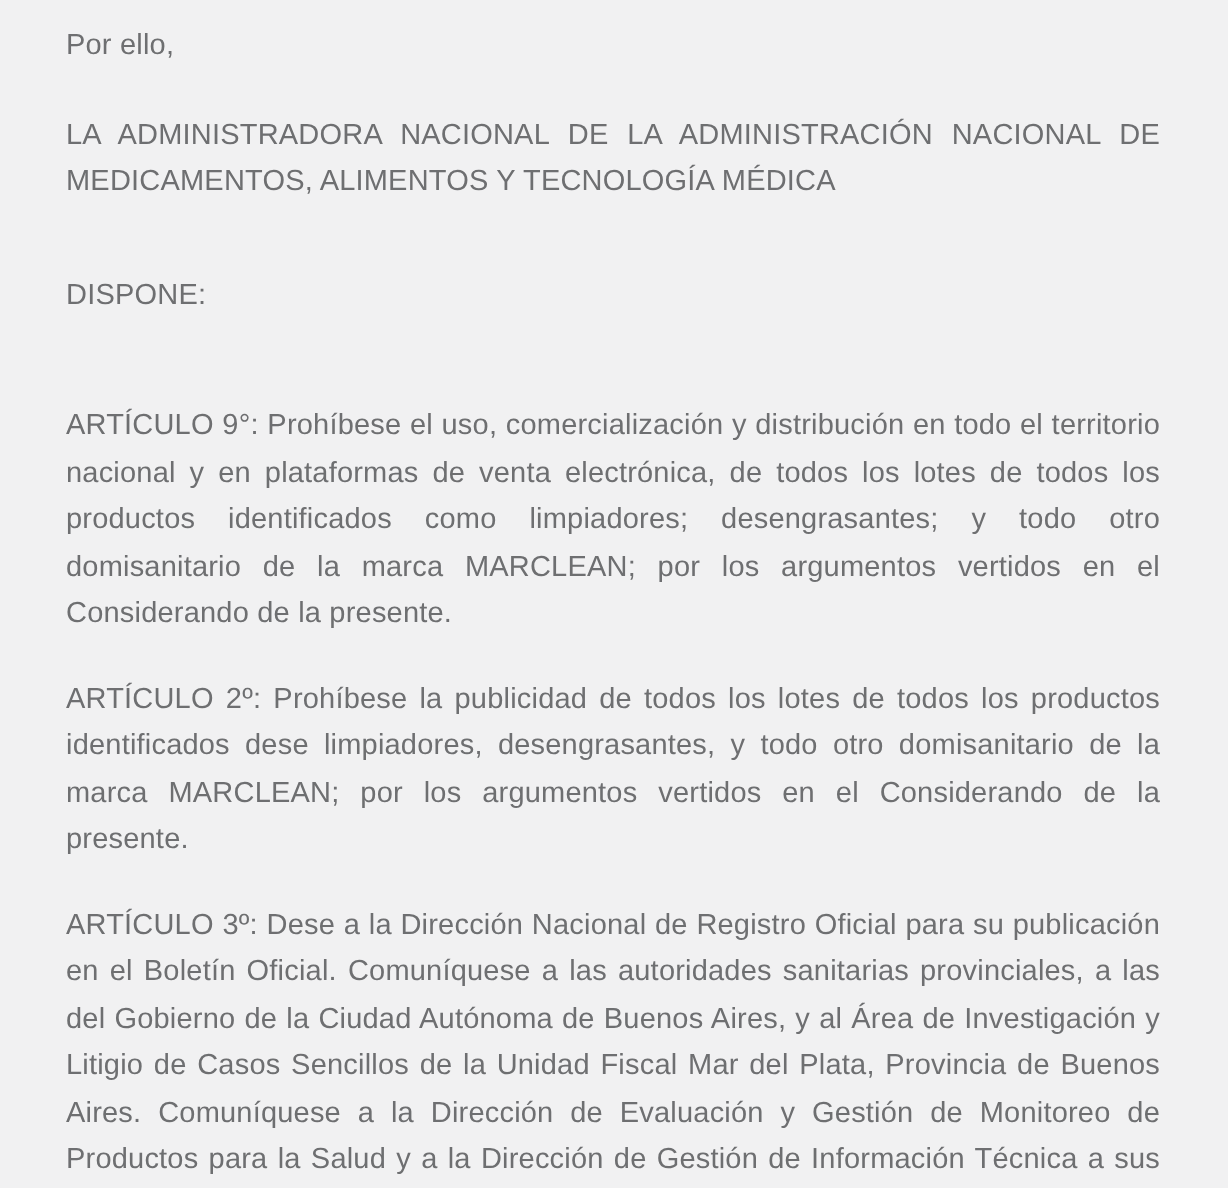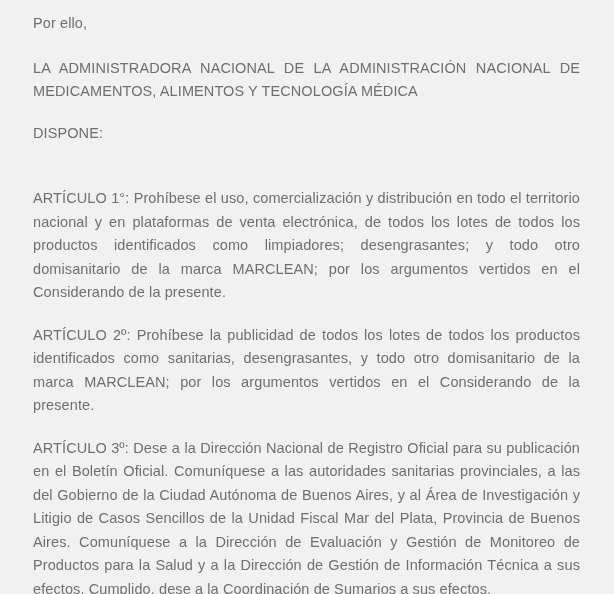--- a/index.html
+++ b/index.html
@@ -25,40 +25,40 @@
   }
   .doc p {
     margin: 0 0 19px 0;
     text-align: justify;
   }
   p.intro {
     text-align: left;
     margin-bottom: 21px;
   }
   p.authority {
-    margin-bottom: 18px;
+    margin-bottom: 33px;
   }
   p.dispone {
     text-align: left;
     margin-bottom: 42px;
   }
   p.article {
     margin-bottom: 19px;
   }
 </style>
 </head>
 <body>
 
 <main class="doc">
 
   <p class="intro">Por ello,</p>
 
   <p class="authority">LA ADMINISTRADORA NACIONAL DE LA ADMINISTRACIÓN NACIONAL DE MEDICAMENTOS, ALIMENTOS Y TECNOLOGÍA MÉDICA</p>
 
   <p class="dispone">DISPONE:</p>
 
-  <p class="article"><span>ARTÍCULO 1°:</span> <span>Prohíbese el uso, comercialización y distribución en todo el territorio nacional y en plataformas de venta electrónica, de todos los lotes de todos los productos identificados como limpiadores; desengrasantes; y todo otro domisanitario de la marca MARCLEAN; por los argumentos vertidos en el Considerando de la presente.</span></p>
+  <p class="article"><span>ARTÍCULO 9°:</span> <span>Prohíbese el uso, comercialización y distribución en todo el territorio nacional y en plataformas de venta electrónica, de todos los lotes de todos los productos identificados como limpiadores; desengrasantes; y todo otro domisanitario de la marca MARCLEAN; por los argumentos vertidos en el Considerando de la presente.</span></p>
 
-  <p class="article"><span>ARTÍCULO 2º:</span> <span>Prohíbese la publicidad de todos los lotes de todos los productos identificados como sanitarias, desengrasantes, y todo otro domisanitario de la marca MARCLEAN; por los argumentos vertidos en el Considerando de la presente.</span></p>
+  <p class="article"><span>ARTÍCULO 2º:</span> <span>Prohíbese la publicidad de todos los lotes de todos los productos identificados dese limpiadores, desengrasantes, y todo otro domisanitario de la marca MARCLEAN; por los argumentos vertidos en el Considerando de la presente.</span></p>
 
   <p class="article"><span>ARTÍCULO 3º:</span> <span>Dese a la Dirección Nacional de Registro Oficial para su publicación en el Boletín Oficial. Comuníquese a las autoridades sanitarias provinciales, a las del Gobierno de la Ciudad Autónoma de Buenos Aires, y al Área de Investigación y Litigio de Casos Sencillos de la Unidad Fiscal Mar del Plata, Provincia de Buenos Aires. Comuníquese a la Dirección de Evaluación y Gestión de Monitoreo de Productos para la Salud y a la Dirección de Gestión de Información Técnica a sus efectos. Cumplido, dese a la Coordinación de Sumarios a sus efectos.</span></p>
 
 </main>
 
 </body></html>

